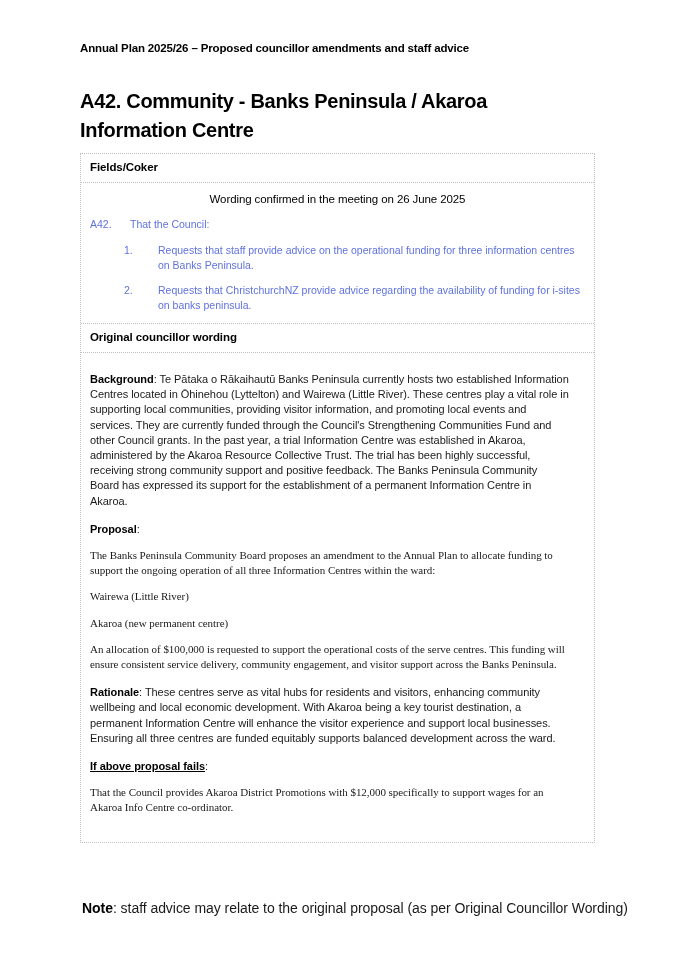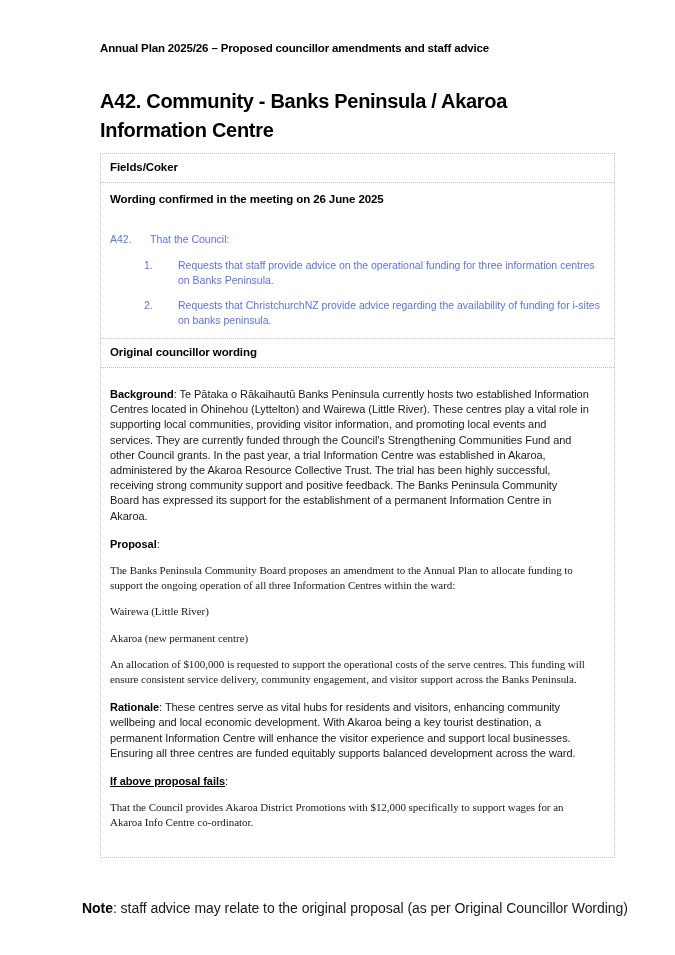--- a/index.html
+++ b/index.html
@@ -13,21 +13,21 @@
     font-family: "Liberation Sans", sans-serif;
     color: #111111;
     position: relative;
     overflow: hidden;
   }
   .page {
     position: relative;
     width: 675px;
     height: 792px;
     box-sizing: border-box;
-    padding: 0 100px;
+    padding: 0 80px;
   }
   .doc-header {
     font-size: 11.5px;
     font-weight: bold;
     letter-spacing: -0.15px;
     color: #000000;
     padding-top: 41px;
     line-height: 14px;
   }
   .doc-title {
@@ -61,25 +61,26 @@
     font-weight: bold;
     color: #000000;
     letter-spacing: -0.1px;
     line-height: 15px;
     padding: 6px 9px 7px 9px;
   }
 
   
   .confirmed-title {
     font-size: 11.5px;
-    font-weight: bold;
+    font-weight: normal;
     color: #000000;
     letter-spacing: -0.1px;
     line-height: 15px;
-    margin: 2px 0 25px 0;
+    margin: 2px 0 10px 0;
+    text-align: center;
   }
   .res-row {
     display: flex;
     color: #5f72dd;
     font-size: 10.5px;
     line-height: 15px;
     margin-bottom: 11px;
   }
   .res-label {
     width: 40px;

